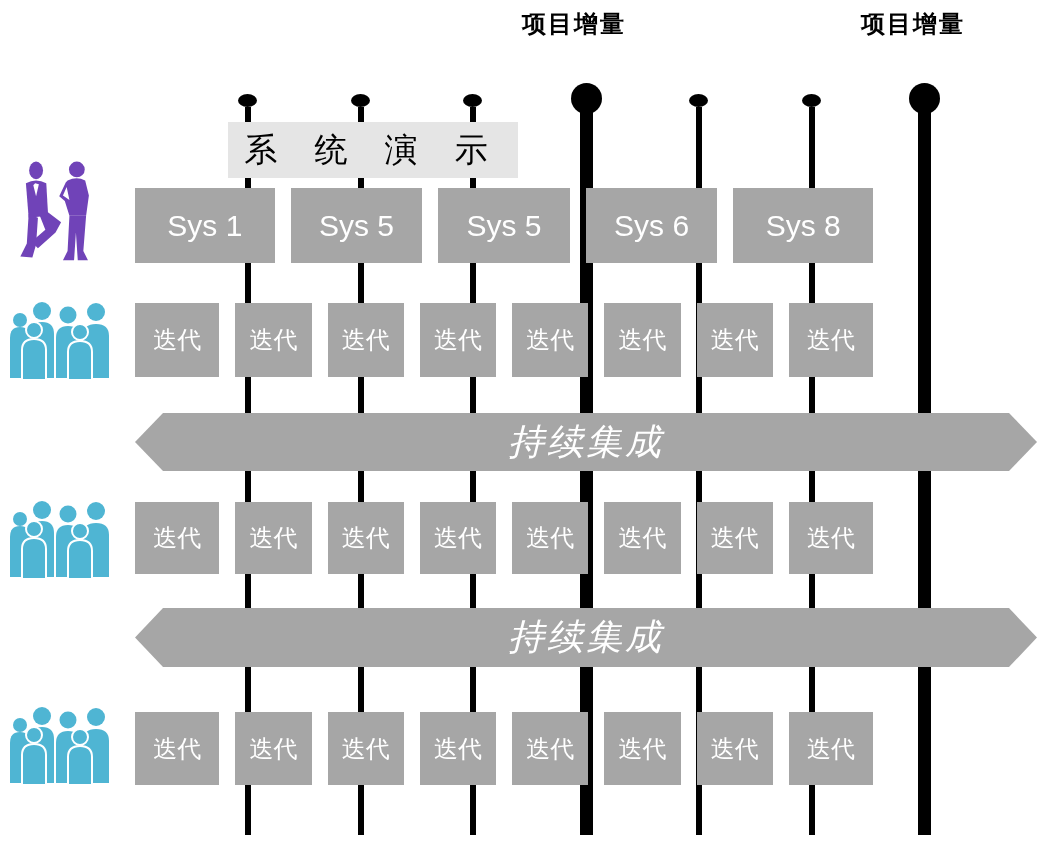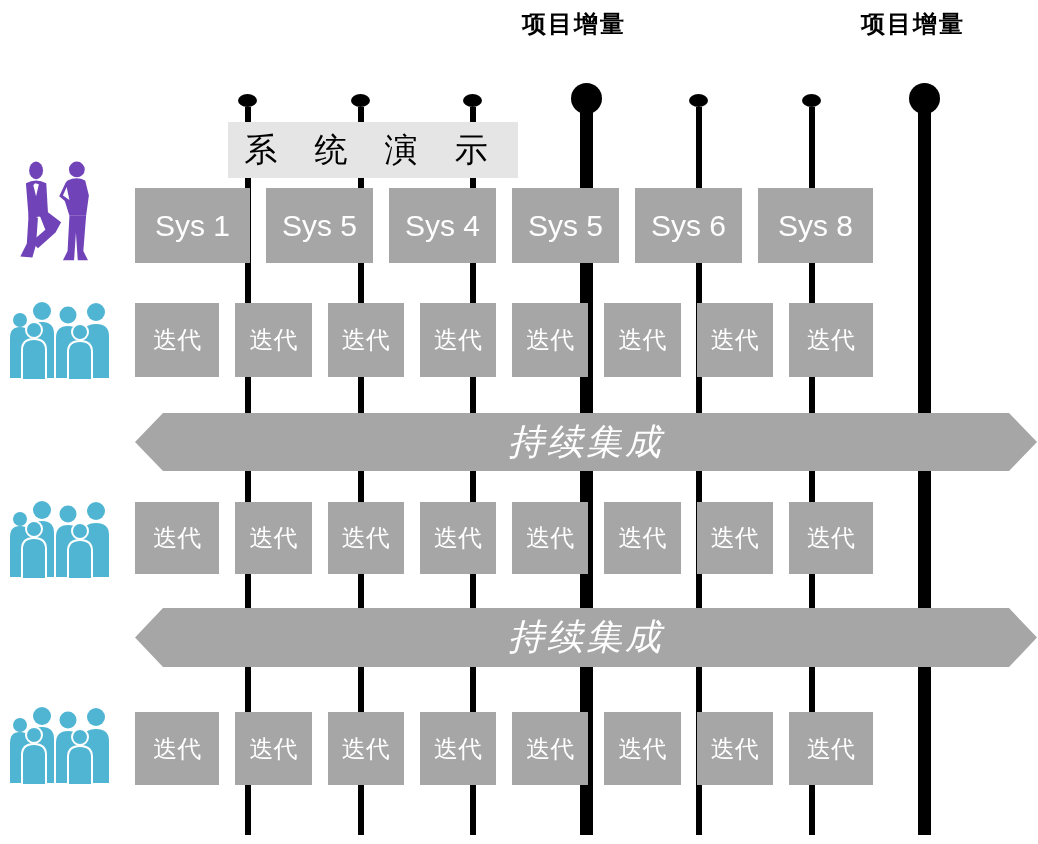--- a/index.html
+++ b/index.html
@@ -154,23 +154,20 @@
   </svg>
 
   <div class="row sys-row">
       <div class="cell">
         <div class="cell-inner">Sys 1</div>
       </div>
       <div class="cell">
         <div class="cell-inner">Sys 5</div>
       </div>
       <div class="cell">
-        <div class="cell-inner">Sys 4</div>
-      </div>
-      <div class="cell">
         <div class="cell-inner">Sys 5</div>
       </div>
       <div class="cell">
         <div class="cell-inner">Sys 6</div>
       </div>
       <div class="cell">
         <div class="cell-inner">Sys 8</div>
       </div>
     </div>
   <div class="row iter-row iter-1">

